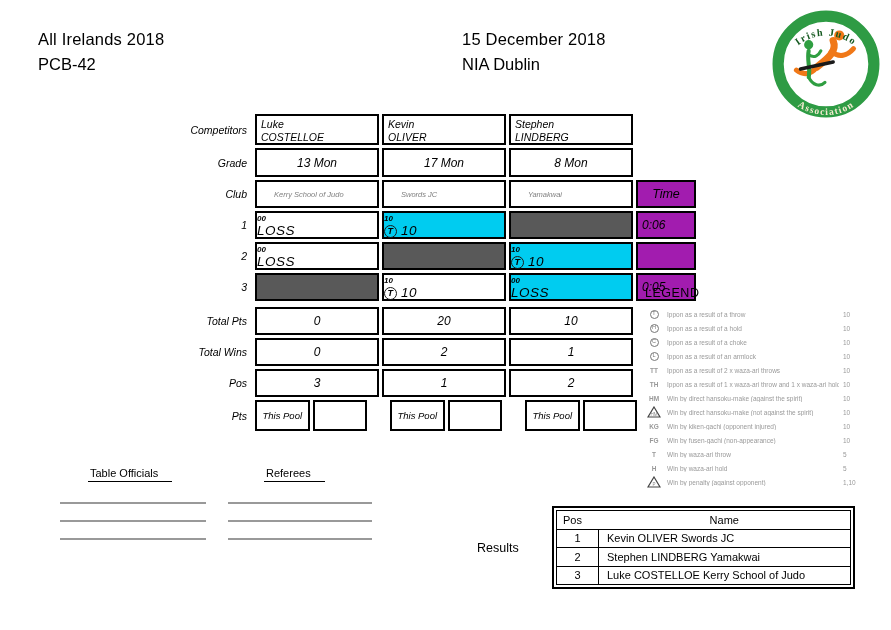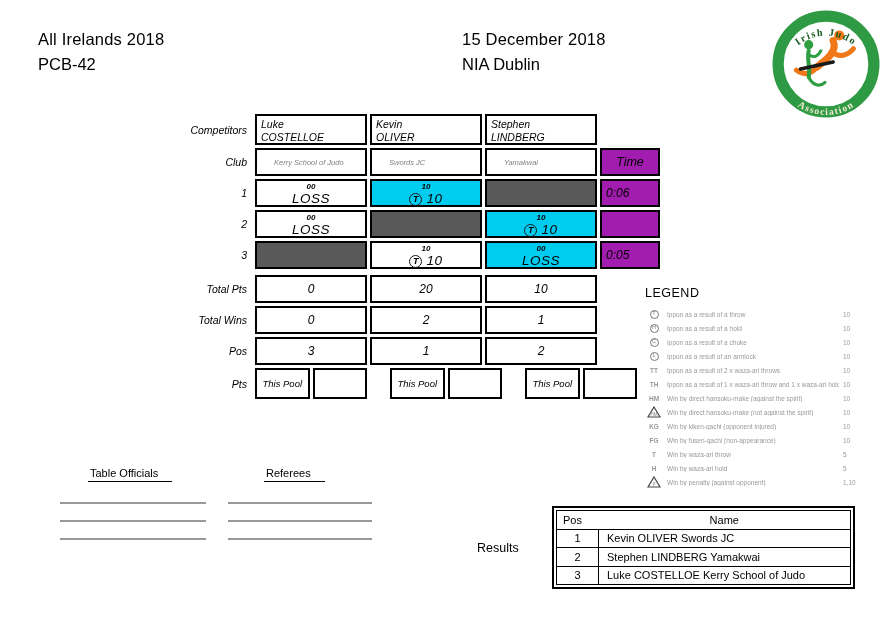--- a/index.html
+++ b/index.html
@@ -18,37 +18,37 @@
   .logo-top-text  { font:bold 10px "Liberation Serif", serif; fill:#14591f; letter-spacing:1.5px; }
   .logo-bot-text  { font:bold 9.5px "Liberation Serif", serif; fill:#f4ead0; letter-spacing:1.2px; }
 
   
   .grid { position:absolute; left:190px; top:114px; display:flex; flex-direction:column; gap:3px;font-style:italic; }
   .grow { display:flex; gap:3px; }
   .rowlabel {
     width:62px; display:flex; align-items:center; justify-content:flex-end;
     padding-right:5px; font-size:10.5px; white-space:nowrap;
   }
-  .cell { width:112px; border:2px solid #000; background:#fff; }
+  .cell { width:124px; border:2px solid #000; background:#fff; }
   .tcell { width:60px; border:2px solid #000; background:#a21caf; }
   .r-comp  .cell { height:31px; }
   .r-grade .cell { height:29px; }
   .r-club  .cell, .r-club .tcell { height:28px; }
   .r-match .cell, .r-match .tcell { height:28px; }
   .r-tot   .cell { height:28px; }
   .r-pts   { height:31px; }
   .r-extra-gap { margin-top:3px; }
 
   .name-cell { padding:2px 4px; font-size:10.5px; line-height:1.25; }
   .grade-cell { display:flex; align-items:center; justify-content:center; font-size:12px; }
   .club-cell { display:flex; align-items:center; padding-left:17px; font-size:7.5px; color:#808080; }
   .time-head { display:flex; align-items:center; justify-content:center; font-size:12.5px; }
   .time-cell { display:flex; align-items:center; padding-left:4px; font-size:12px; }
 
-  .match { display:flex; flex-direction:column; align-items:center; }
+  .match { display:flex; flex-direction:column; }
   .match .mscore { font-size:8px; font-weight:bold; line-height:10px; margin-top:1px; }
   .match .mmain  { display:flex; align-items:center; gap:4px; font-size:13.5px; line-height:14px; letter-spacing:0.5px; }
   .match.win  { background:#00ccf0; }
   .match.self { background:#595959; }
   .circ {
     display:inline-flex; align-items:center; justify-content:center;
     width:13px; height:13px; border:1.5px solid #1a1a1a; border-radius:50%;
     font-size:9px; font-weight:bold; line-height:1;
   }
   .tot-cell { display:flex; align-items:center; justify-content:center; font-size:12px; }
@@ -127,20 +127,26 @@
       <div class="cell name-cell">
         <div>Kevin</div>
         <div>OLIVER</div>
       </div>
       <div class="cell name-cell">
         <div>Stephen</div>
         <div>LINDBERG</div>
       </div>
     </div>
 
+    <div class="grow r-grade">
+      <div class="rowlabel">Grade</div>
+      <div class="cell grade-cell">13 Mon</div>
+      <div class="cell grade-cell">17 Mon</div>
+      <div class="cell grade-cell">8 Mon</div>
+    </div>
 
     <div class="grow r-club">
       <div class="rowlabel">Club</div>
       <div class="cell club-cell">Kerry School of Judo</div>
       <div class="cell club-cell">Swords JC</div>
       <div class="cell club-cell">Yamakwai</div>
       <div class="tcell time-head">Time</div>
     </div>
 
     <div class="grow r-match">

